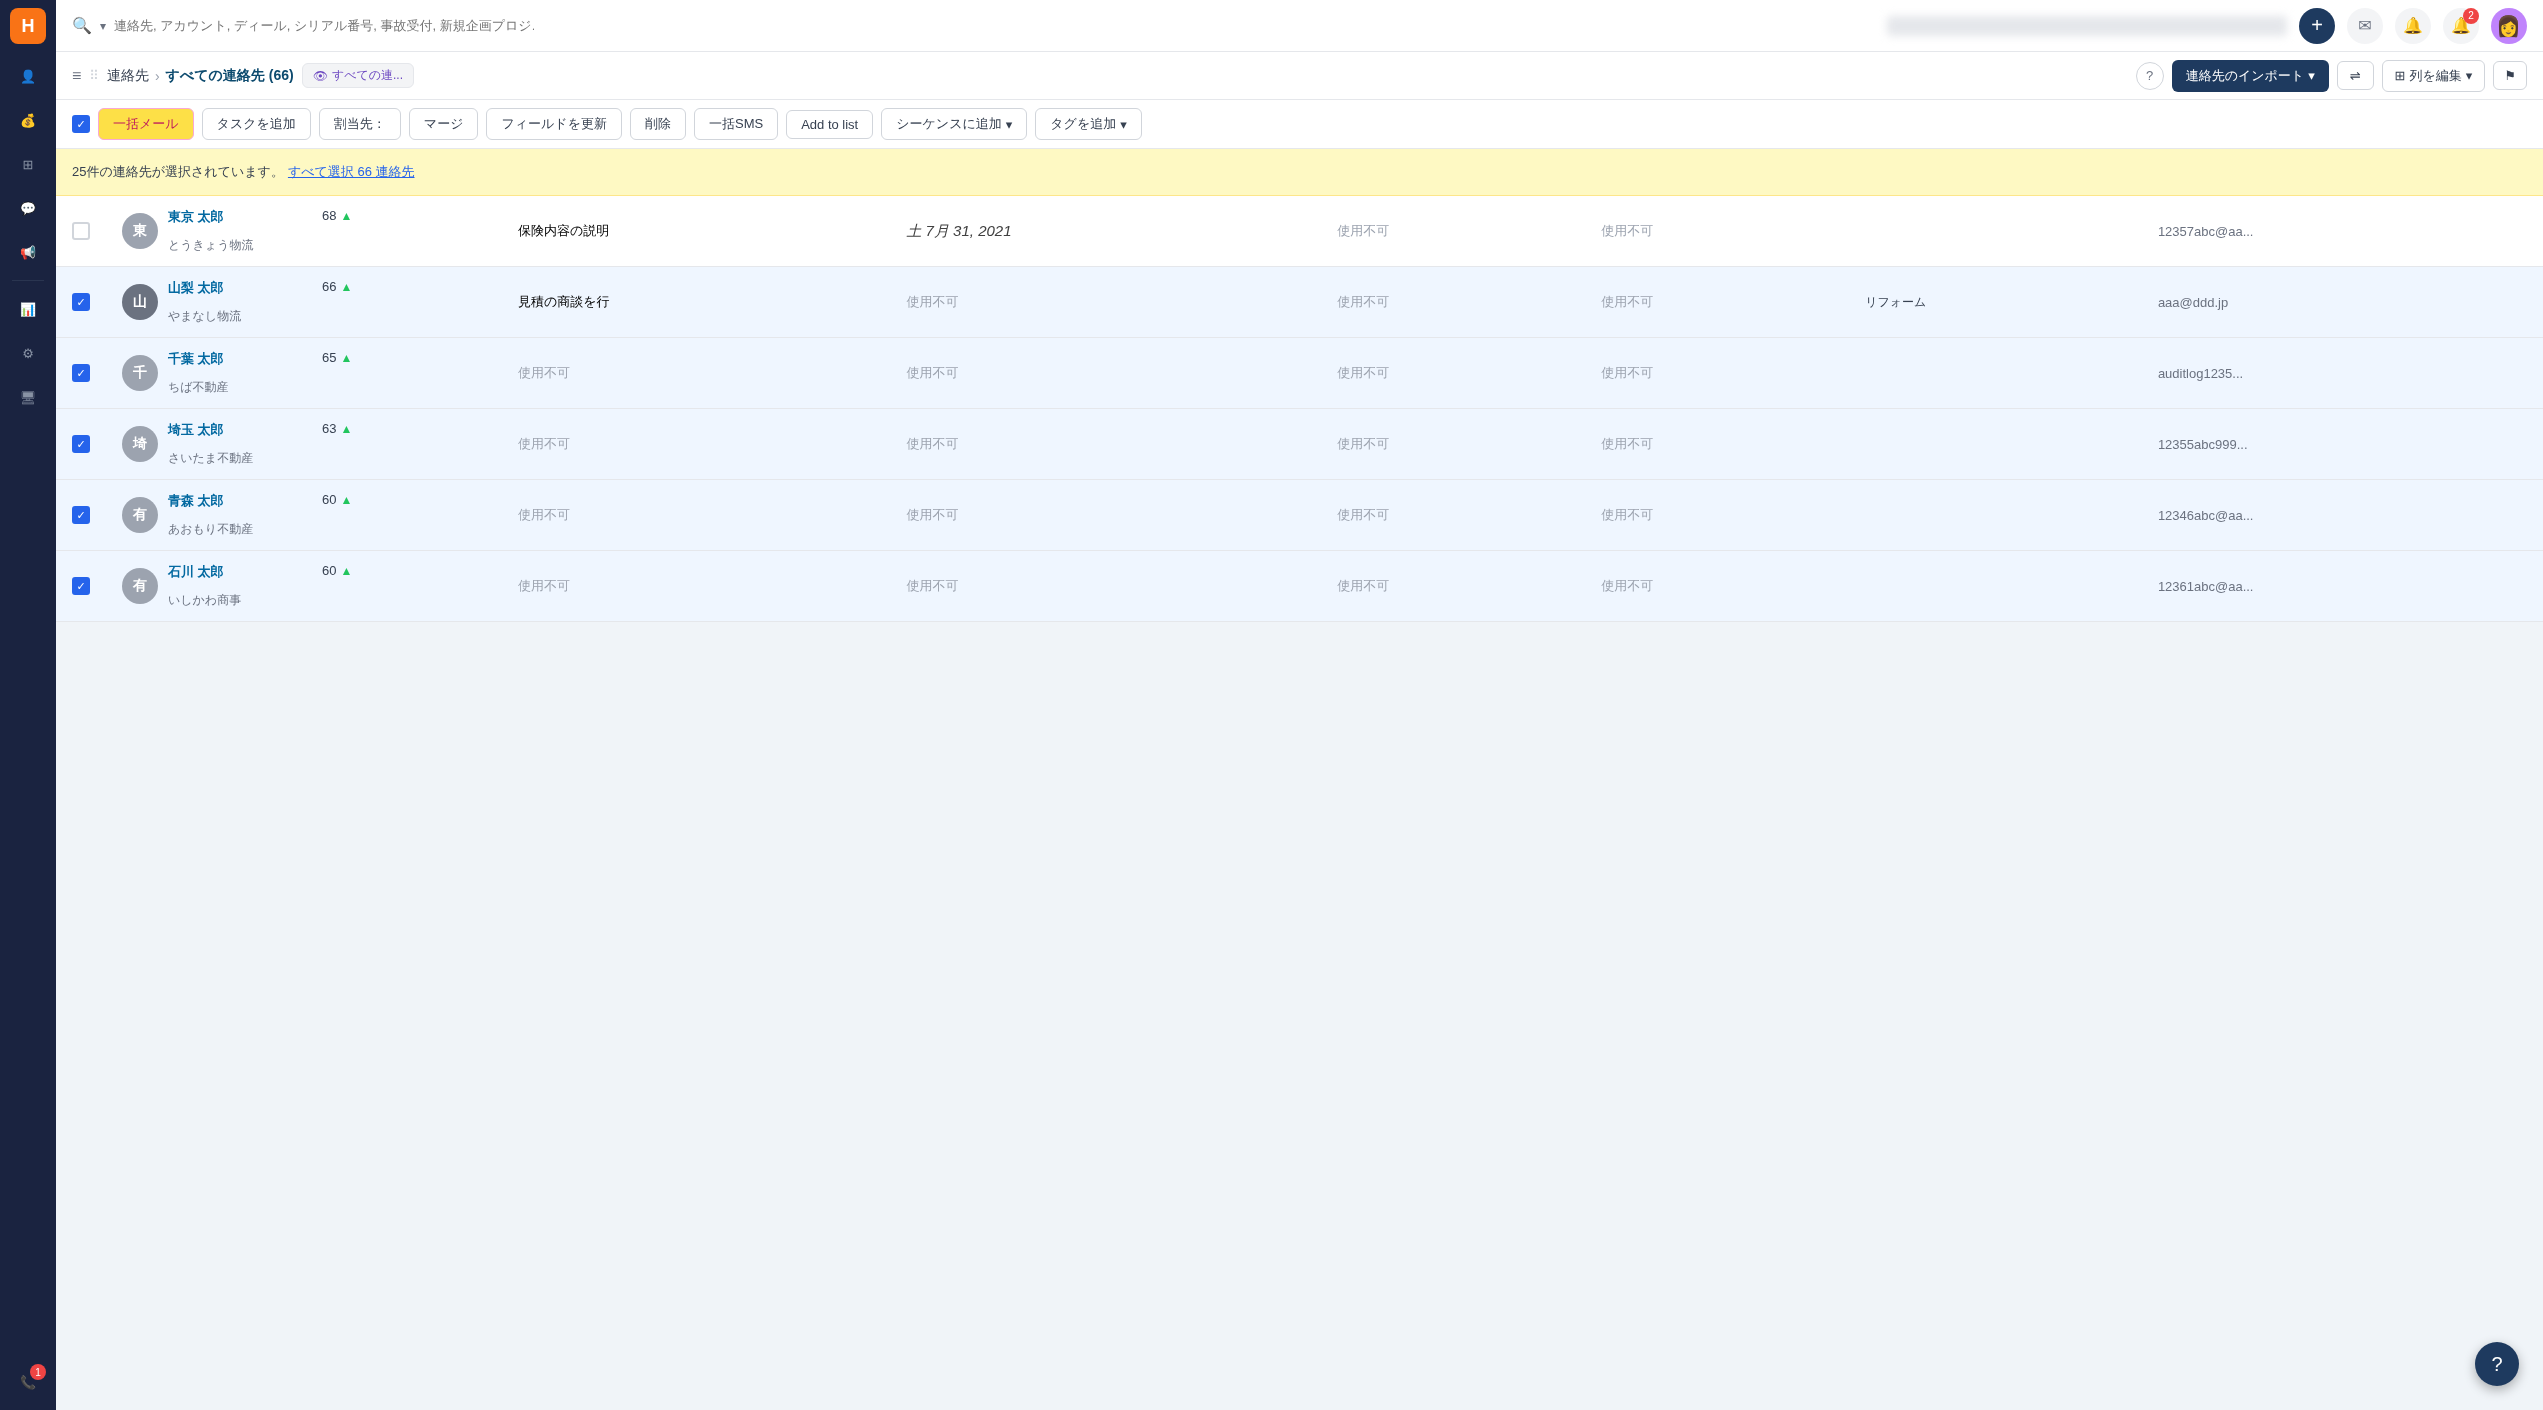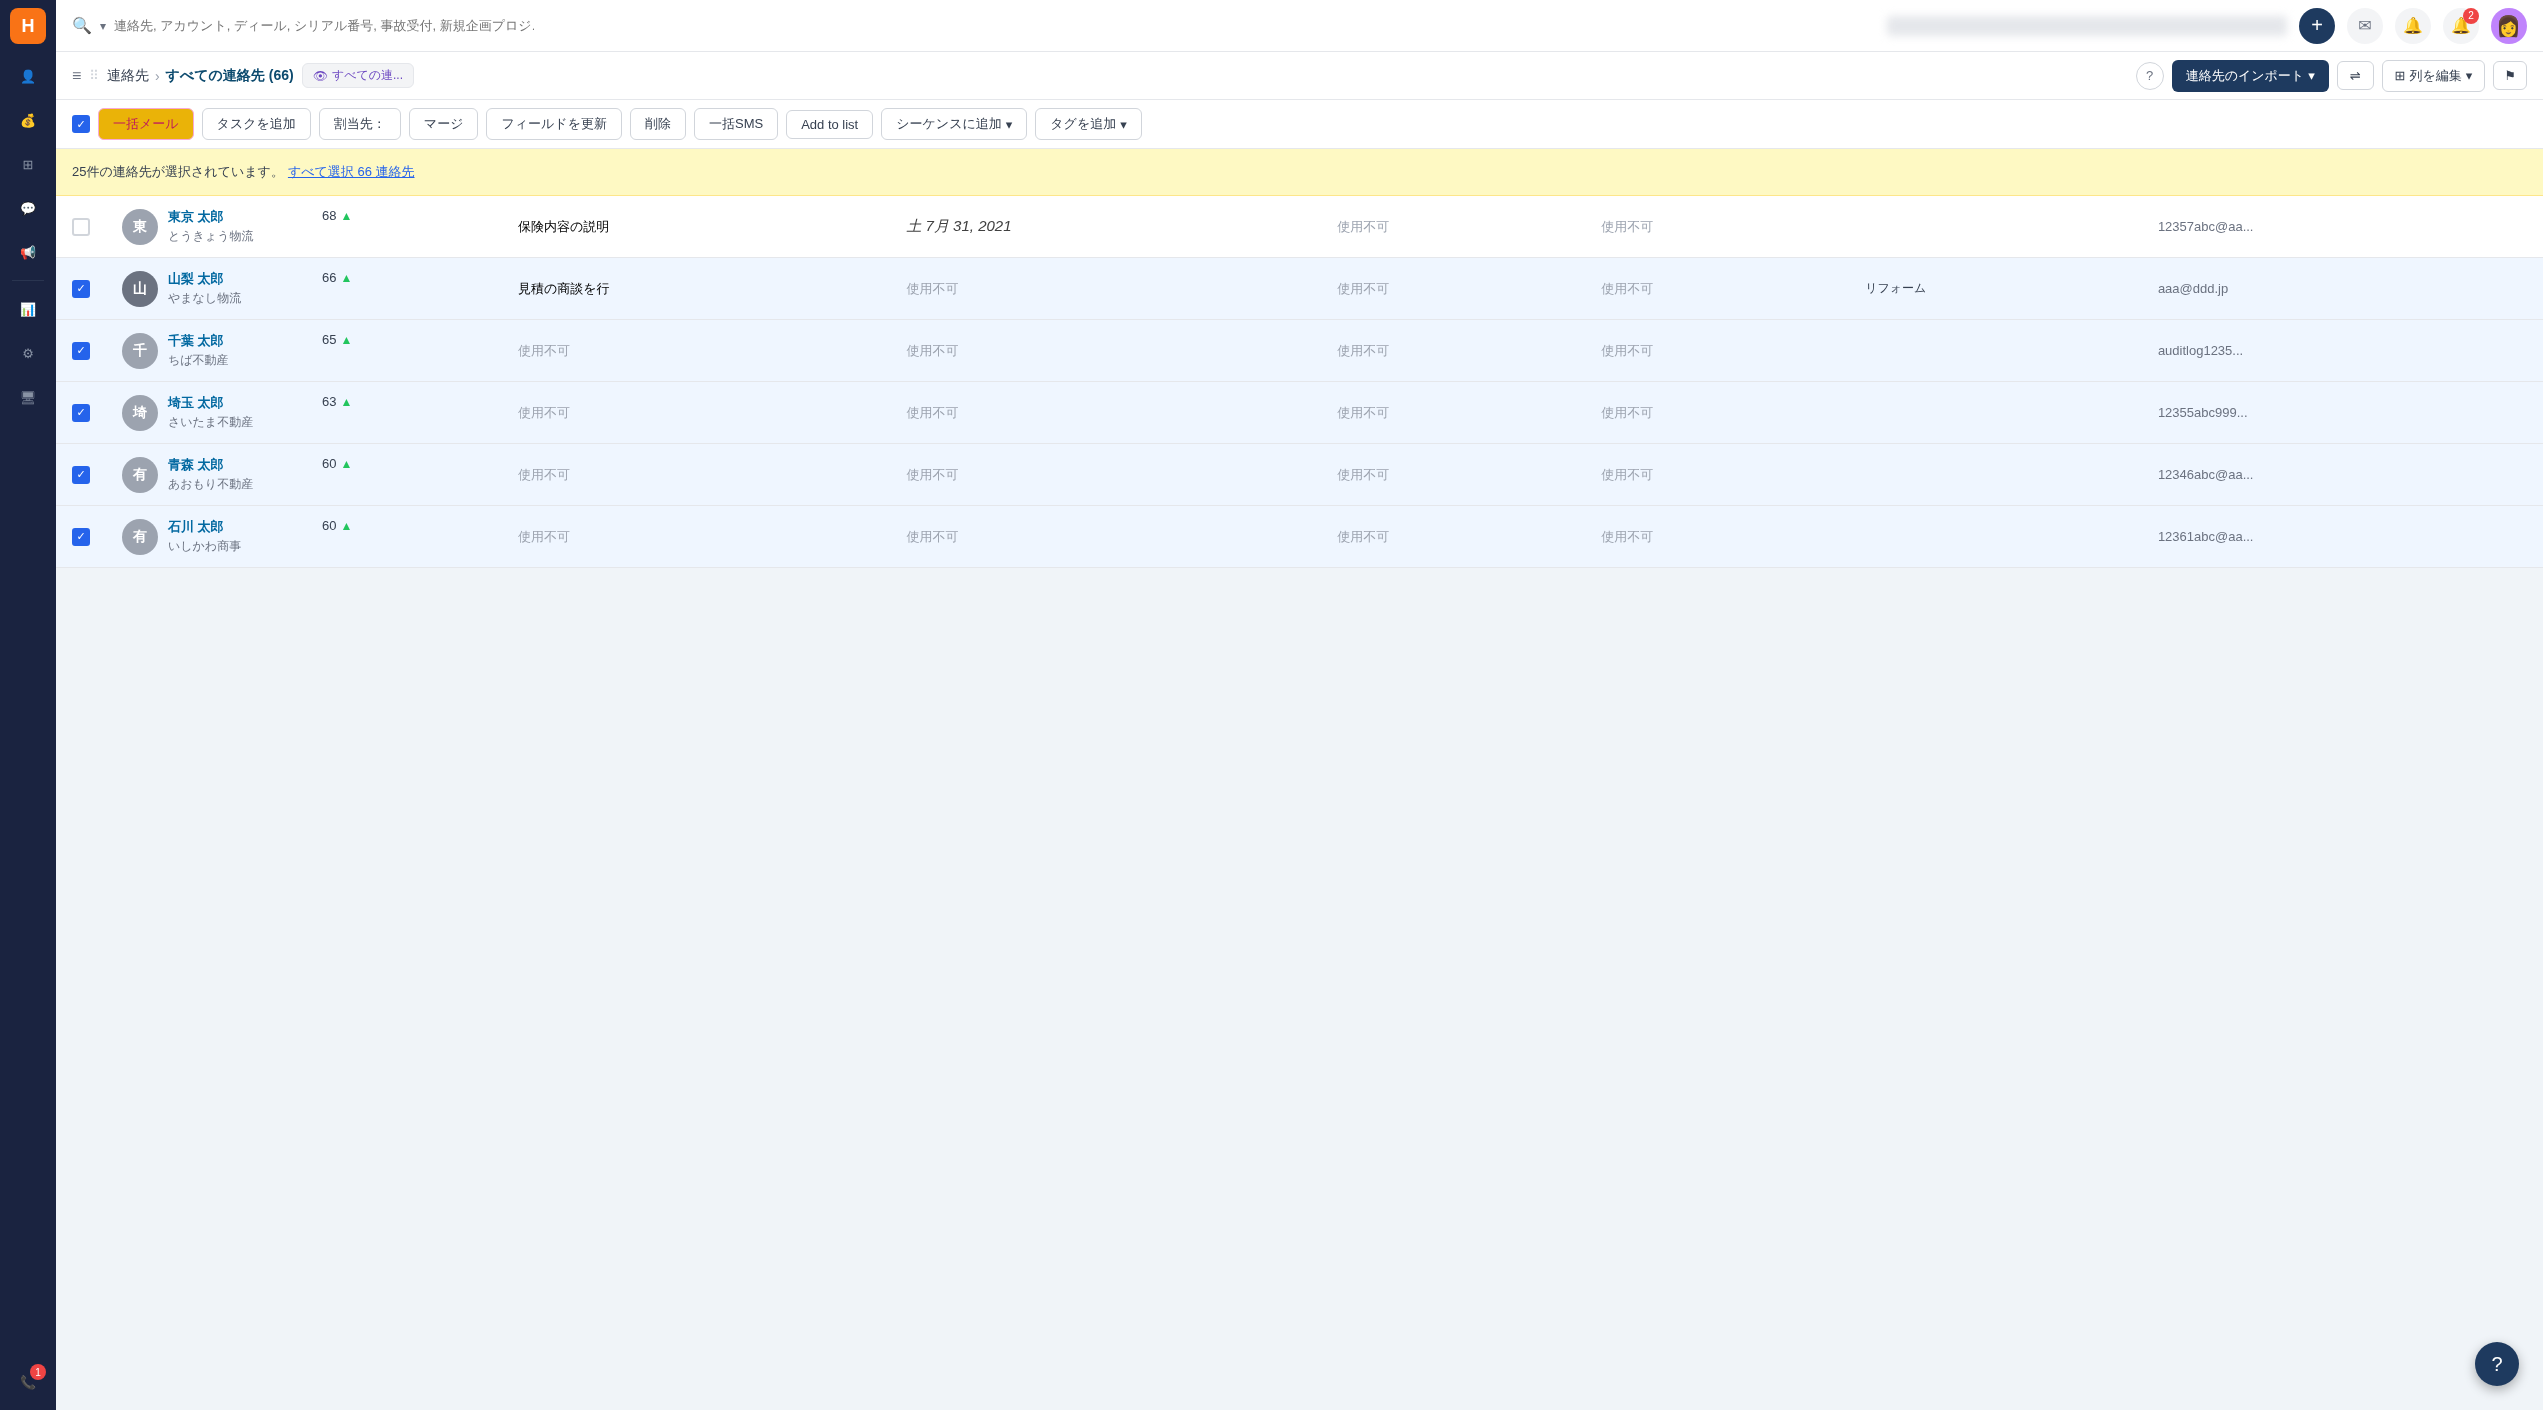--- a/index.html
+++ b/index.html
@@ -261,21 +261,21 @@
       border: 1px solid #d1d5db;
       background: white;
       border-radius: 6px;
       padding: 6px 14px;
       cursor: pointer;
       font-size: 13px;
       color: #374151;
       white-space: nowrap;
     }
     .action-btn.primary {
-      background: #eab308;
+      background: #fde047;
       border-color: #f9a8d4;
       color: #be185d;
     }
     .action-btn.with-arrow {
       display: flex;
       align-items: center;
       gap: 4px;
     }
 
     
@@ -356,21 +356,21 @@
     }
     .contact-name {
       font-weight: 600;
       color: #0369a1;
       cursor: pointer;
       font-size: 13px;
     }
     .contact-company {
       font-size: 12px;
       color: #6b7280;
-      margin-top: 2px;
+      margin-top: 11px;
     }
     .score-cell {
       display: flex;
       align-items: center;
       gap: 4px;
       font-weight: 500;
       color: #374151;
     }
     .score-arrow {
       color: #22c55e;

